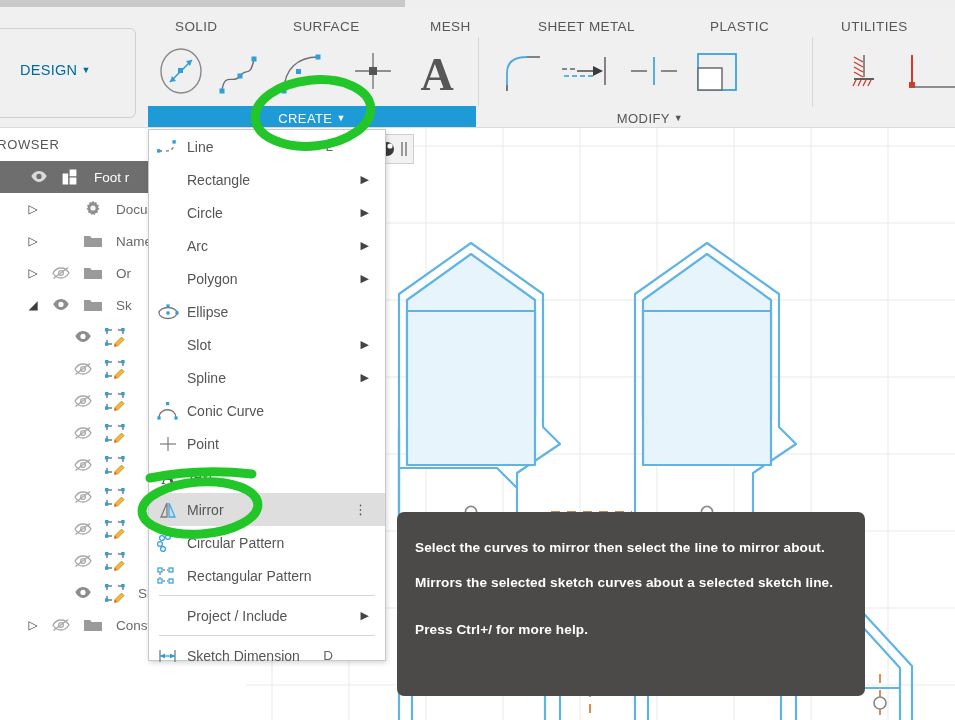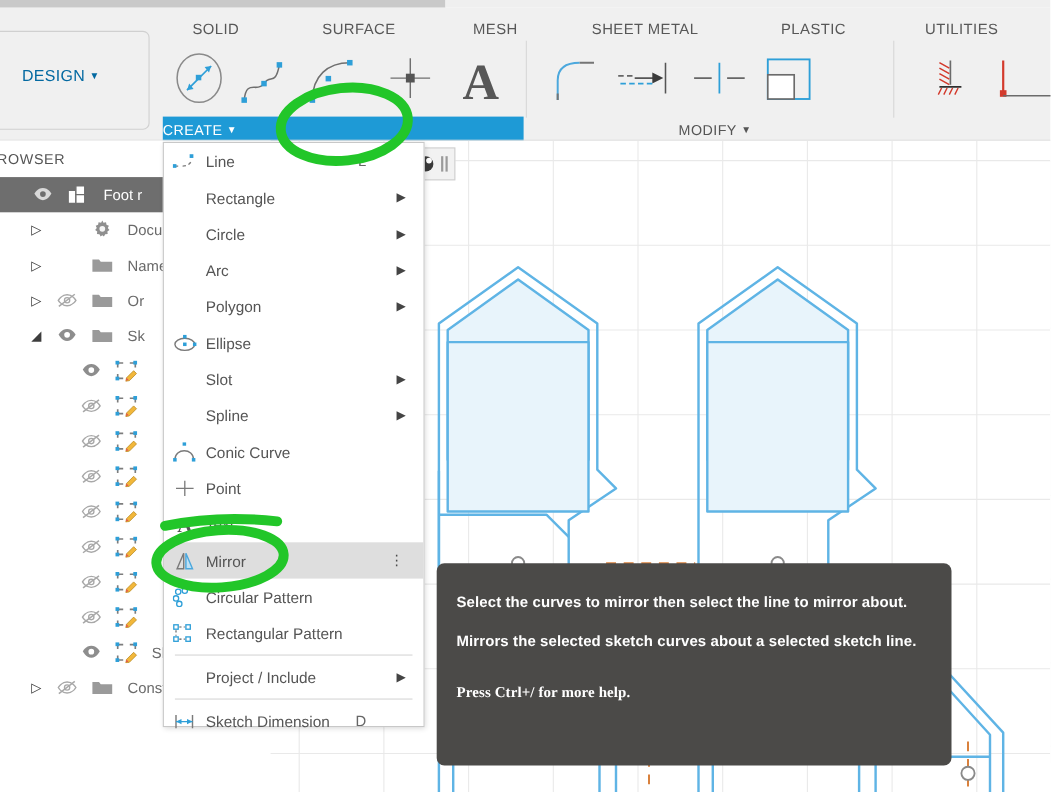--- a/index.html
+++ b/index.html
@@ -40,21 +40,21 @@
   
   .tool{position:absolute;top:36px;width:58px;height:58px;cursor:default;}
   .tool svg{display:block;}
 
   
   #create-bar{
     position:absolute;left:148px;top:99px;width:328px;height:27px;
     background:#1e9ad6;cursor:default;
   }
   #create-label{
-    position:absolute;width:100%;top:5px;
+    position:absolute;width:100%;text-align:center;top:5px;
     font-size:13px;color:#ffffff;letter-spacing:.4px;
   }
   #create-label .caret{font-size:9px;margin-left:4px;position:relative;top:-2px;}
 
   #modify-label{
     position:absolute;left:560px;top:104px;width:180px;text-align:center;
     font-size:13px;color:#555;letter-spacing:.4px;cursor:default;
   }
   #modify-label .caret{font-size:9px;margin-left:4px;position:relative;top:-2px;}
 
@@ -125,21 +125,21 @@
 
   
   #tooltip{
     position:absolute;left:397px;top:512px;width:468px;height:184px;
     background:#4b4a48;border-radius:7px;z-index:50;
     padding:26px 22px 0 18px;box-sizing:border-box;
     color:#ffffff;font-size:13.6px;font-weight:bold;line-height:19px;
     letter-spacing:.1px;
   }
   #tooltip p{margin:0 0 16px 0;}
-  #tooltip p.last{margin-top:28px;font-family:Liberation Serif, serif;}
+  #tooltip p.last{margin-top:28px;}
 
   
   #annot{position:absolute;left:0;top:0;width:955px;height:720px;z-index:90;pointer-events:none;}
 </style>
 </head>
 <body>
 
 <div id="topstrip"></div>
 <div id="topstrip2"></div>
 

